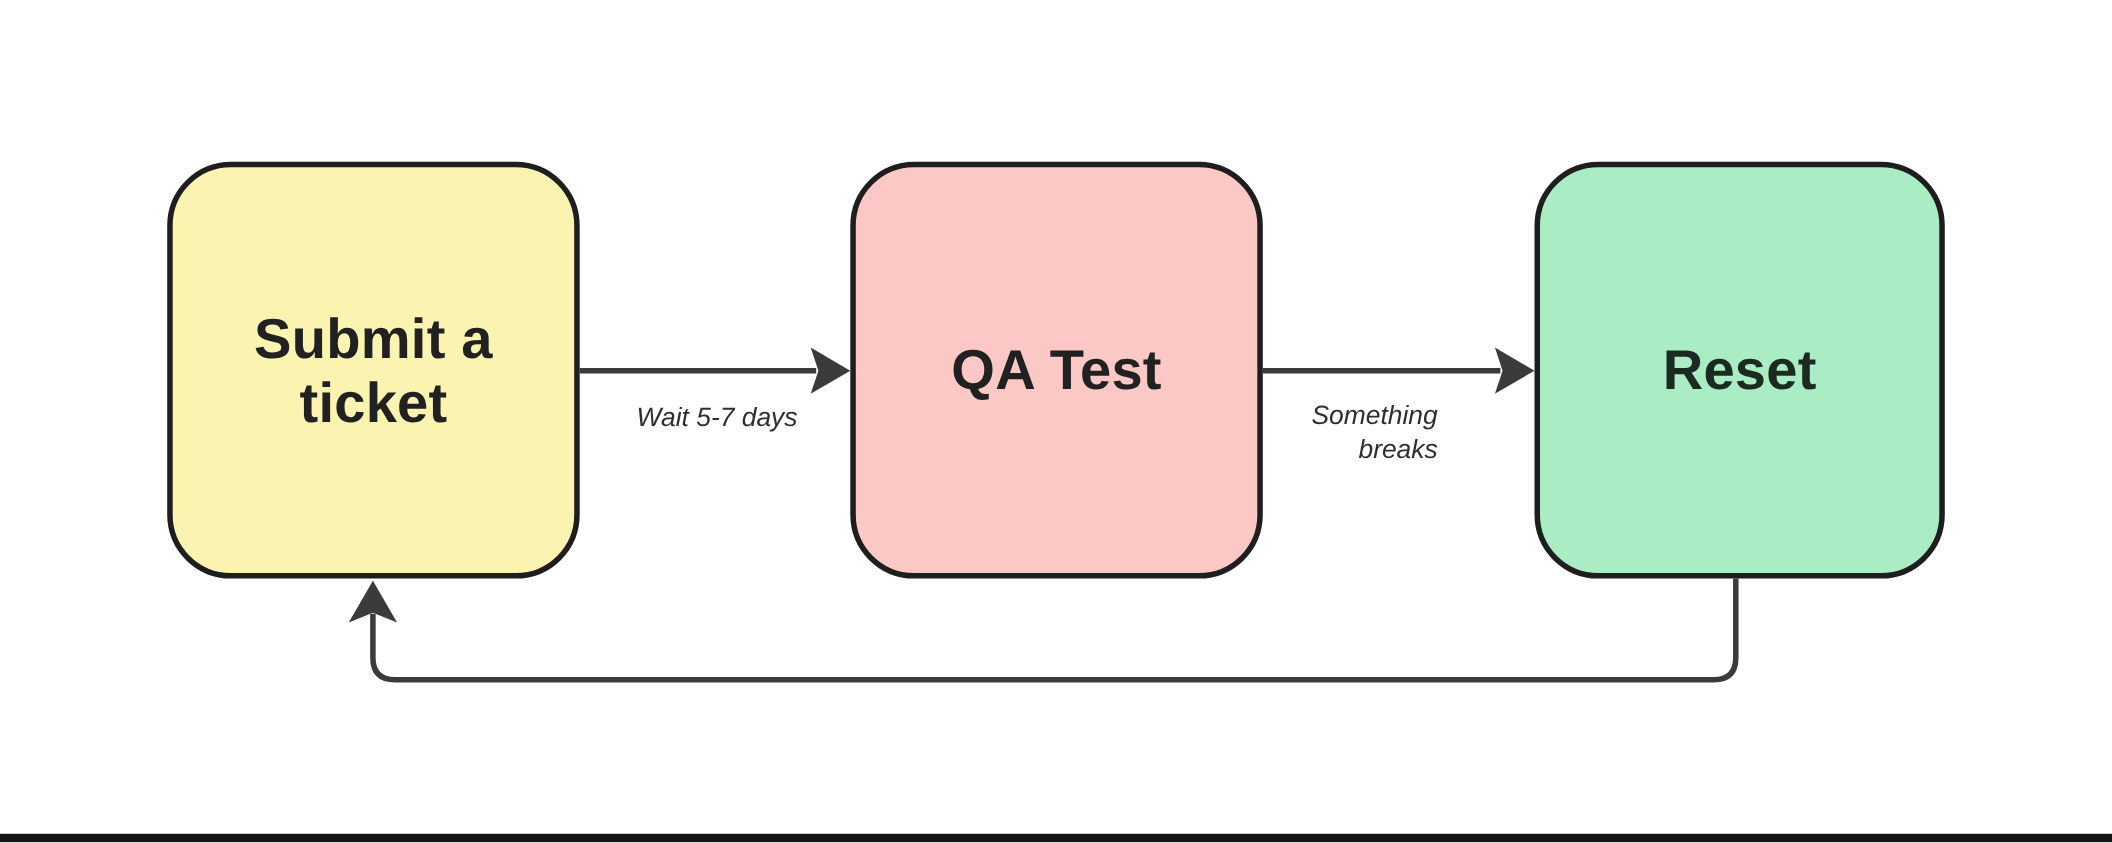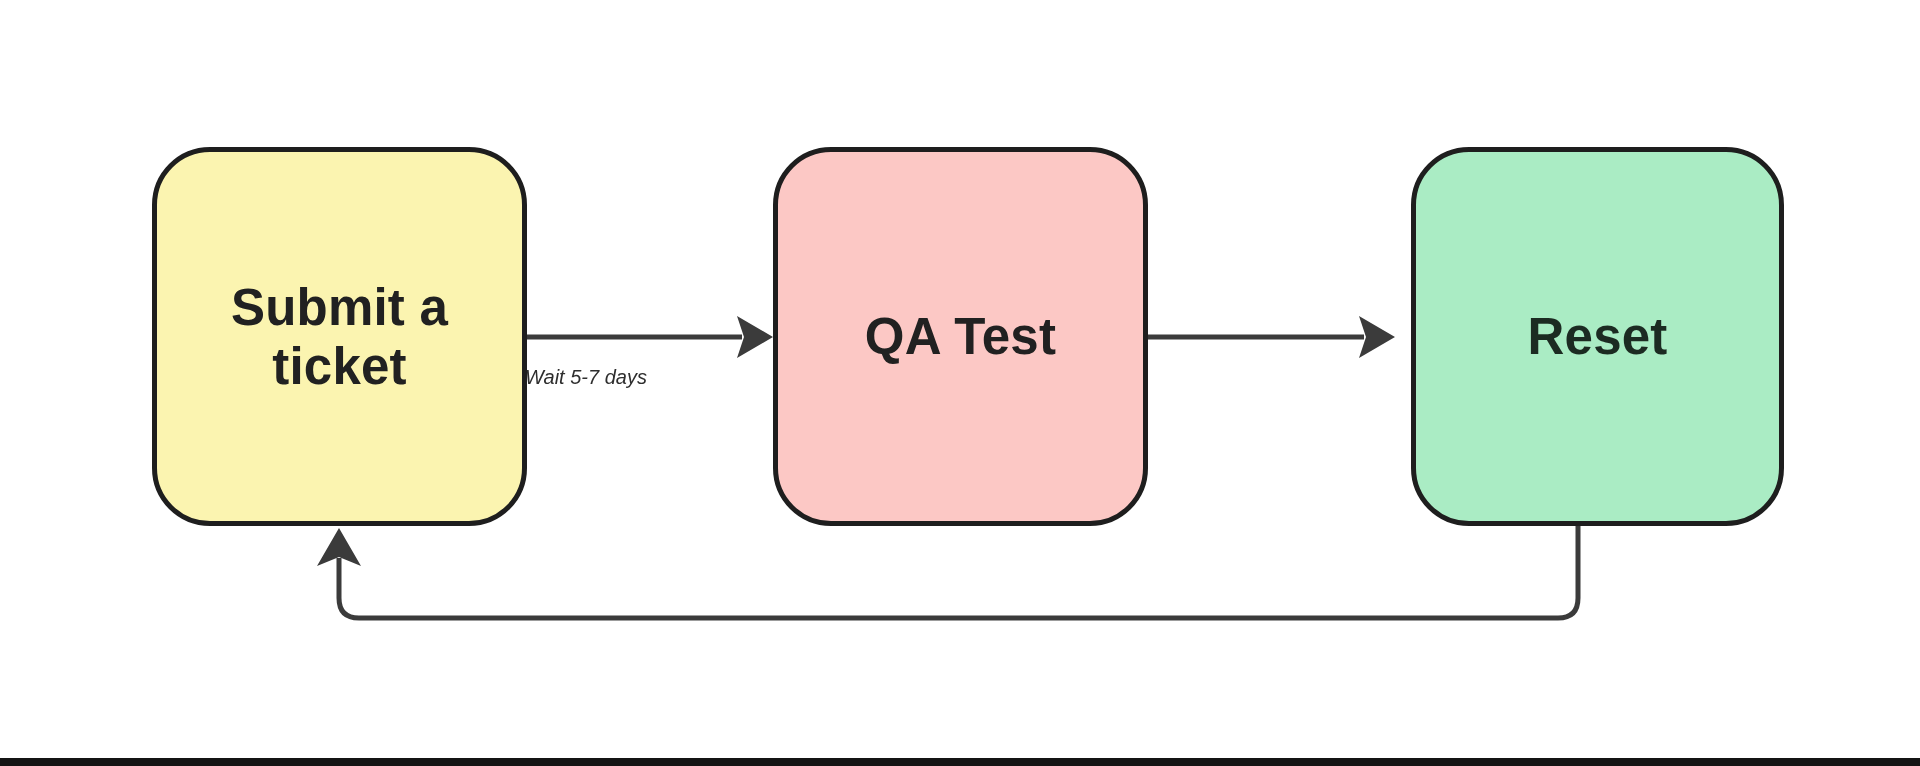--- a/index.html
+++ b/index.html
@@ -33,27 +33,27 @@
     display: flex;
     align-items: center;
     justify-content: center;
     text-align: center;
     font-weight: 700;
     font-size: 51px;
     letter-spacing: 0.2px;
   }
   .node-1 { left: 152px;  top: 147px; width: 375px; height: 379px; }
   .node-2 { left: 773px;  top: 147px; width: 375px; height: 379px; }
-  .node-3 { left: 1395px; top: 147px; width: 373px; height: 379px; margin-left: 16px; }
+  .node-3 { left: 1395px; top: 147px; width: 373px; height: 379px; }
   .edge-label {
     position: absolute;
     font-style: italic;
-    font-size: 20px;
+    font-size: 24px;
     color: #2e2e2e;
-    text-align: left;
+    text-align: right;
     line-height: 1.3;
   }
   .edge-label-1 { left: 525px;  top: 364px; width: 200px; }
   .edge-label-2 { left: 1187px; top: 362px; width: 120px; }
   .footer-bar {
     position: absolute;
     left: 0; bottom: 0;
     width: 1920px; height: 8px;
   }
 </style>
@@ -87,16 +87,17 @@
   <div class="node node-2" style="background-color: rgb(252, 200, 197); border-color: rgb(30, 30, 30); color: rgb(33, 33, 33);">
     <span>QA Test</span>
   </div>
 
   <div class="node node-3" style="background-color: rgb(170, 236, 196); border-color: rgb(30, 30, 30); color: rgb(28, 43, 34);">
     <span>Reset</span>
   </div>
 
   <div class="edge-label edge-label-1">Wait 5-7 days</div>
 
+  <div class="edge-label edge-label-2">Something breaks</div>
 
   <div class="footer-bar" style="background-color: rgb(20, 20, 20);"></div>
 
 </div>
 
 </body></html>

